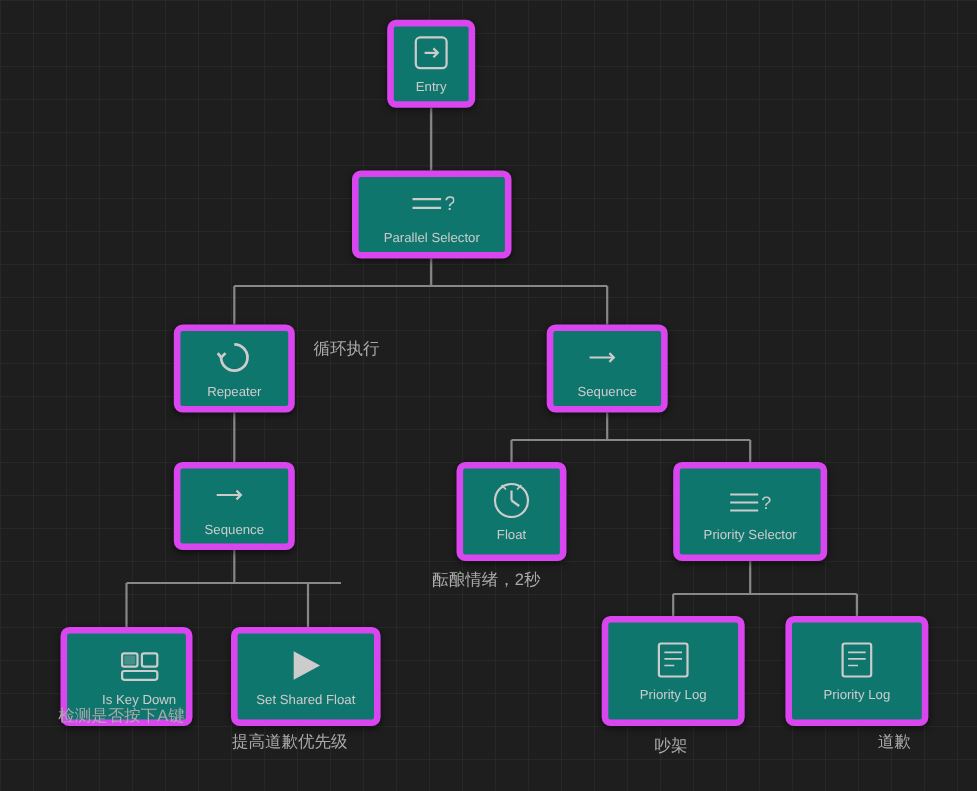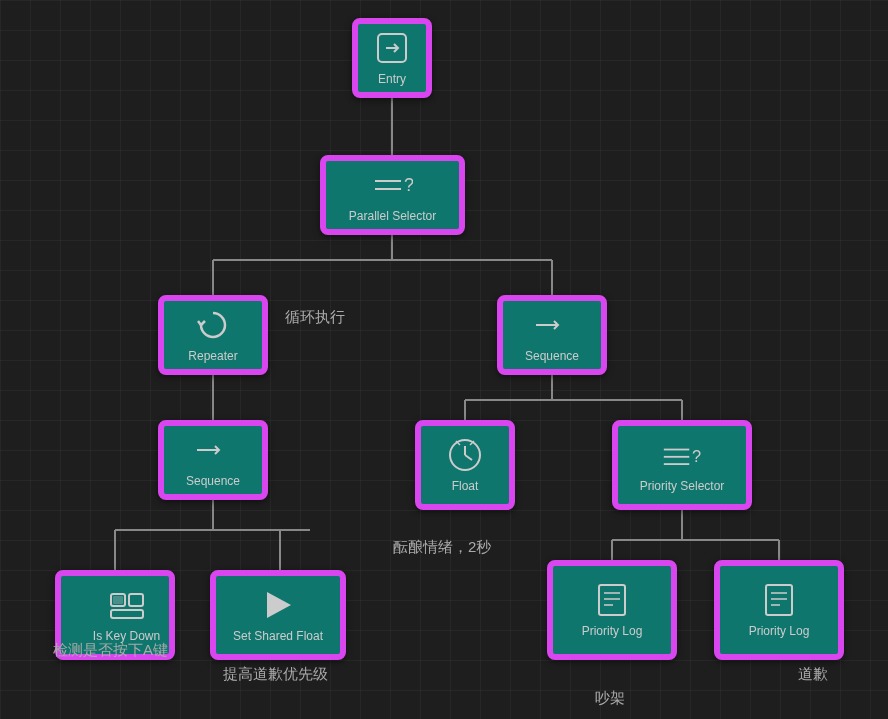--- a/index.html
+++ b/index.html
@@ -171,21 +171,21 @@
       <svg width="38" height="38" viewBox="0 0 38 38">
         <circle cx="19" cy="19" r="15" fill="none" stroke="#ccc" stroke-width="2"></circle>
         <line x1="19" y1="10" x2="19" y2="19" stroke="#ccc" stroke-width="2"></line>
         <line x1="19" y1="19" x2="26" y2="24" stroke="#ccc" stroke-width="2"></line>
         <line x1="10" y1="5" x2="14" y2="9" stroke="#ccc" stroke-width="1.5"></line>
         <line x1="28" y1="5" x2="24" y2="9" stroke="#ccc" stroke-width="1.5"></line>
       </svg>
     </div>
     <div class="node-label">Float</div>
   </div>
-  <div class="node-annotation" style="left:393px; top:538px;">酝酿情绪，2秒</div>
+  <div class="node-annotation" style="left:393px; top:518px;">酝酿情绪，2秒</div>
 
   <div class="node" style="left:612px; top:420px; width:140px; height:90px;">
     <div class="node-icon">
       <svg width="44" height="28" viewBox="0 0 44 28">
         <line x1="2" y1="8" x2="30" y2="8" stroke="#ccc" stroke-width="2"></line>
         <line x1="2" y1="16" x2="30" y2="16" stroke="#ccc" stroke-width="2"></line>
         <line x1="2" y1="24" x2="30" y2="24" stroke="#ccc" stroke-width="2"></line>
         <text x="33" y="22" fill="#ccc" font-size="18" font-family="Arial">?</text>
       </svg>
     </div>
@@ -207,34 +207,34 @@
   <div class="node-annotation" style="left:53px; top:641px;">检测是否按下A键</div>
 
   <div class="node" style="left:210px; top:570px; width:136px; height:90px;">
     <div class="node-icon">
       <svg width="38" height="38" viewBox="0 0 38 38">
         <polygon points="8,6 32,19 8,32" fill="#ccc"></polygon>
       </svg>
     </div>
     <div class="node-label">Set Shared Float</div>
   </div>
-  <div class="node-annotation" style="left:211px; top:665px;margin-left:12px;">提高道歉优先级</div>
+  <div class="node-annotation" style="left:211px; top:665px;">提高道歉优先级</div>
 
   <div class="node" style="left:547px; top:560px; width:130px; height:100px;">
     <div class="node-icon">
       <svg width="38" height="38" viewBox="0 0 38 38">
         <rect x="6" y="4" width="26" height="30" rx="2" fill="none" stroke="#ccc" stroke-width="2"></rect>
         <line x1="11" y1="12" x2="27" y2="12" stroke="#ccc" stroke-width="1.5"></line>
         <line x1="11" y1="18" x2="27" y2="18" stroke="#ccc" stroke-width="1.5"></line>
         <line x1="11" y1="24" x2="20" y2="24" stroke="#ccc" stroke-width="1.5"></line>
       </svg>
     </div>
     <div class="node-label">Priority Log</div>
   </div>
-  <div class="node-annotation" style="left:595px; top:689px;">吵架</div>
+  <div class="node-annotation" style="left:595px; top:669px;">吵架</div>
 
   <div class="node" style="left:714px; top:560px; width:130px; height:100px;">
     <div class="node-icon">
       <svg width="38" height="38" viewBox="0 0 38 38">
         <rect x="6" y="4" width="26" height="30" rx="2" fill="none" stroke="#ccc" stroke-width="2"></rect>
         <line x1="11" y1="12" x2="27" y2="12" stroke="#ccc" stroke-width="1.5"></line>
         <line x1="11" y1="18" x2="27" y2="18" stroke="#ccc" stroke-width="1.5"></line>
         <line x1="11" y1="24" x2="20" y2="24" stroke="#ccc" stroke-width="1.5"></line>
       </svg>
     </div>

